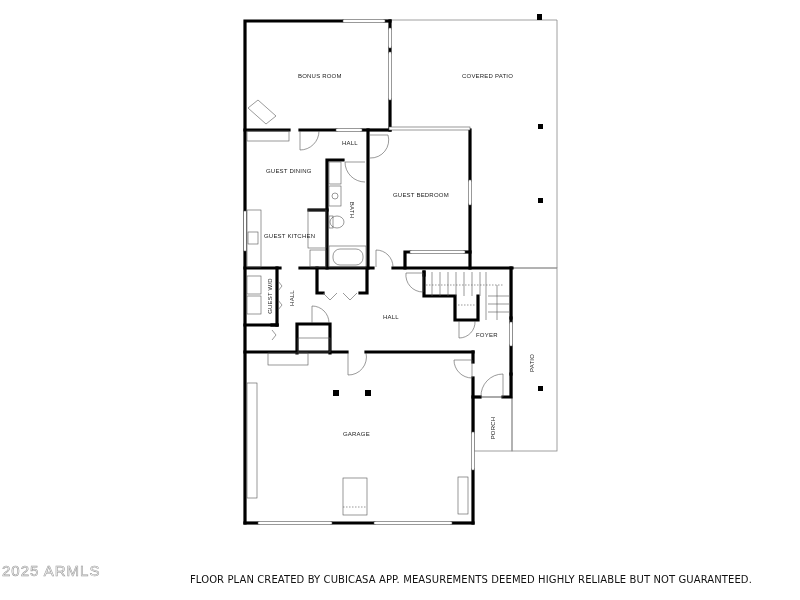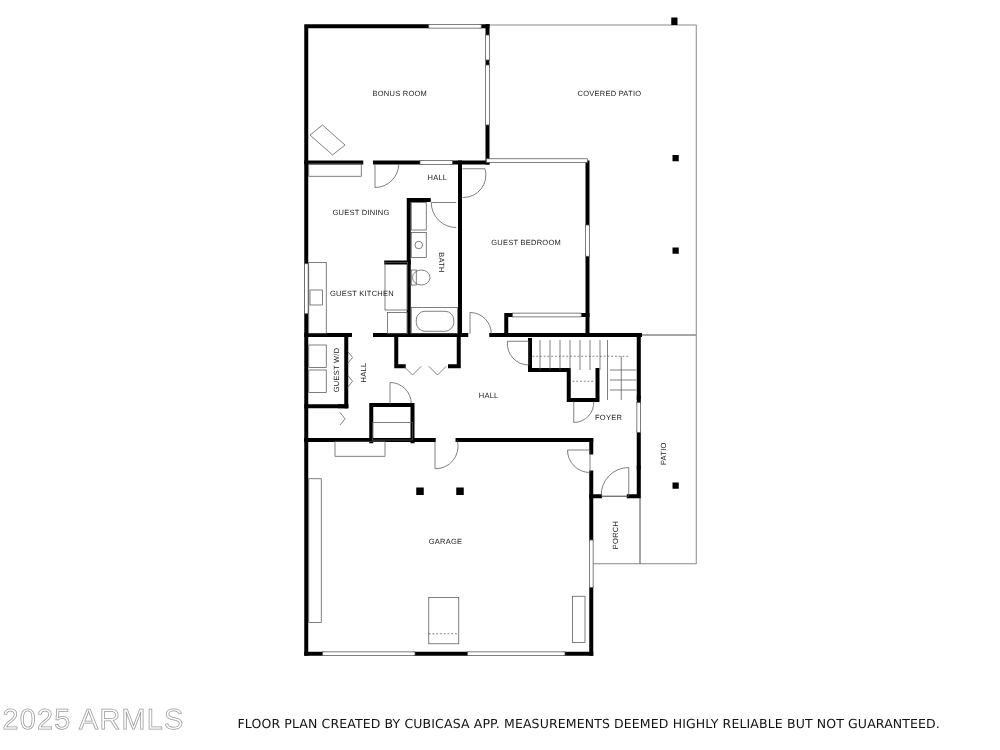--- a/index.html
+++ b/index.html
@@ -1,21 +1,21 @@
 <!DOCTYPE html>
 <html><head>
 <meta charset="utf-8">
 <style>
   html, body { margin:0; padding:0; background:#ffffff; }
   body { width:800px; height:600px; position:relative; overflow:hidden; font-family:"Liberation Sans", sans-serif; }
   #plan { position:absolute; left:0; top:0; width:800px; height:600px; }
   .lbl { position:absolute; font-family:"Liberation Sans", sans-serif; font-size:6px; color:#222; letter-spacing:0.2px; white-space:nowrap; }
   .rot { transform:rotate(-90deg); transform-origin:center; }
   .rot90 { transform:rotate(90deg); transform-origin:center; }
-  .watermark { position:absolute; left:2px; top:562px; font-family:"Liberation Sans", sans-serif; font-size:23px; color:#e6e6e6; font-weight:300; letter-spacing:1px; -webkit-text-stroke:0.6px #9a9a9a; color:transparent; }
+  .watermark { position:absolute; left:2px; top:562px; font-family:"Liberation Sans", sans-serif; font-size:15px; color:#e6e6e6; font-weight:300; letter-spacing:1px; -webkit-text-stroke:0.6px #9a9a9a; color:transparent; }
   .disclaimer { position:absolute; left:190px; top:574px; font-family:"DejaVu Sans", sans-serif; font-size:10px; color:#111; letter-spacing:0.1px; white-space:nowrap; }
 </style>
 </head>
 <body>
 
 <svg id="plan" viewBox="0 0 800 600" xmlns="http://www.w3.org/2000/svg">
 
   <g fill="none" stroke="#888" stroke-width="0.8">
     <polyline points="390,20 557,20 557,268 512,268"></polyline>
     <rect x="512" y="268" width="45" height="183"></rect>

